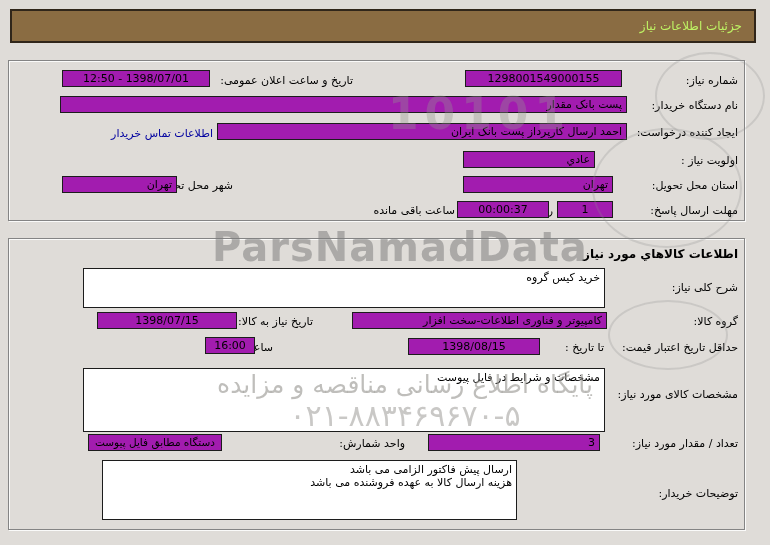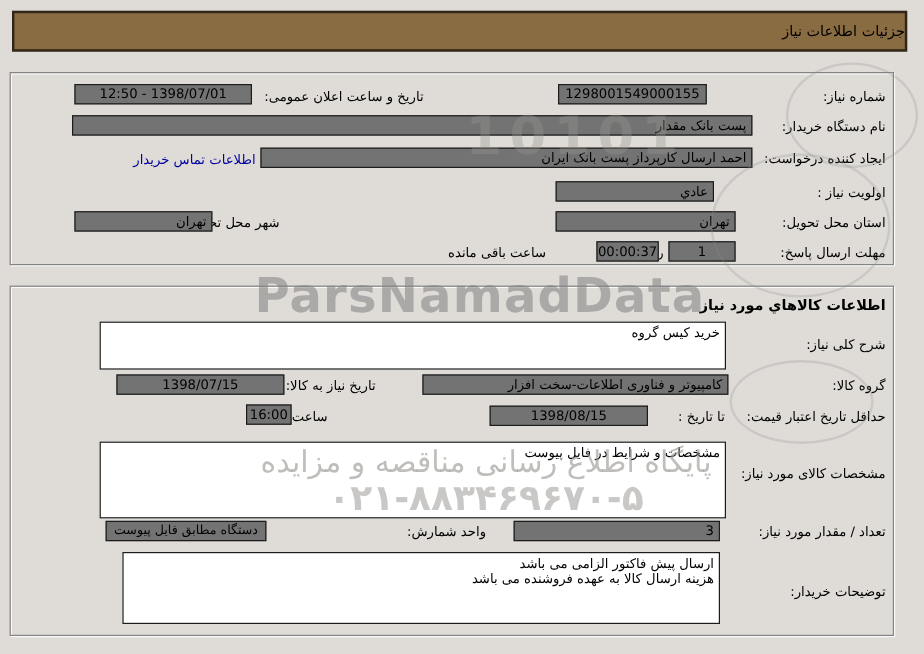--- a/index.html
+++ b/index.html
@@ -8,64 +8,65 @@
     position:relative;
     background:#dfdcd8;
     font-family:"DejaVu Sans", sans-serif;
     font-size:11px;
     color:#000;
     direction:rtl;
   }
   .titlebar {
     position:absolute; left:10px; top:9px; width:746px; height:34px;
     background:#8a6c42; border:2px solid #30261a;
-    color:#000000; font-size:12px;
+    color:#bef264; font-size:12px;
     display:flex; align-items:center; justify-content:flex-start;
+    padding-right:12px;
   }
   .panel {
     position:absolute; background:transparent;
     border:1px solid #848484;
     box-shadow:inset 1px 1px 0 rgba(255,255,255,.85), 1px 1px 0 rgba(255,255,255,.85);
   }
   #panel1 { left:8px; top:60px;  width:737px; height:161px; }
   #panel2 { left:8px; top:238px; width:737px; height:292px; }
   .lbl { position:absolute; white-space:nowrap; font-size:11px; direction:rtl; }
   .bold { font-weight:bold; font-size:12px; }
   .ibox {
-    position:absolute; height:17px; background:#737373;
+    position:absolute; height:17px; background:#a21caf;
     border:1px solid #1c1c1c; font-size:11px; line-height:15px;
     overflow:hidden; white-space:nowrap; direction:rtl;
   }
   .c { text-align:center; }
   .r { text-align:right; padding:0 4px; }
   .tbox {
     position:absolute; background:#fff; border:1px solid #1c1c1c;
     font-size:11px; line-height:13px; padding:2px 4px;
     overflow:hidden; text-align:right; white-space:pre-line; direction:rtl;
   }
   .link { position:absolute; color:#0000a0; font-size:11px; white-space:nowrap; cursor:pointer; }
   
   .wm { position:absolute; pointer-events:none; z-index:6; }
   #wm-brand  { left:212px; top:224px; font-size:40px; font-weight:bold; color:rgba(128,128,128,.55); letter-spacing:1px; direction:ltr; }
   #wm-site   { left:190px; top:370px; width:430px; text-align:center; font-size:25px; font-weight:normal; color:rgba(148,146,142,.6); }
-  #wm-phone  { left:195px; top:398px; width:420px; text-align:center; font-size:30px; font-weight:bold; color:rgba(148,146,142,.5); direction:ltr; letter-spacing:3px; }
+  #wm-phone  { left:195px; top:398px; width:420px; text-align:center; font-size:30px; font-weight:normal; color:rgba(148,146,142,.5); direction:ltr; letter-spacing:3px; }
   #wm-digits { left:388px; top:88px;  font-size:44px; font-weight:bold; color:rgba(150,148,144,.35); letter-spacing:6px; direction:ltr; }
   .wm-circle { position:absolute; pointer-events:none; z-index:6; border:2px solid rgba(140,140,140,.25); border-radius:50%; }
 </style>
 </head>
 <body>
 
 <div class="titlebar">
   <span>جزئیات اطلاعات نیاز</span>
 </div>
 
 <div id="panel1" class="panel"></div>
 
 <div class="lbl" style="right:32px; top:74px;">شماره نیاز:</div>
-<div class="ibox c" style="left:465px; top:70px; width:124px;">1298001549000155</div>
+<div class="ibox c" style="left:465px; top:70px; width:157px;">1298001549000155</div>
 
 <div class="lbl" style="right:417px; top:74px;">تاریخ و ساعت اعلان عمومی:</div>
 <div class="ibox c" style="left:62px; top:70px; width:148px;">1398/07/01 - 12:50</div>
 
 <div class="lbl" style="right:32px; top:99px;">نام دستگاه خریدار:</div>
 <div class="ibox r" style="left:60px; top:96px; width:567px;">پست بانک مقدار</div>
 
 <div class="lbl" style="right:32px; top:126px;">ایجاد کننده درخواست:</div>
 <div class="ibox r" style="left:217px; top:123px; width:410px;">احمد  ارسال کارپرداز پست بانک ایران</div>
 <div class="link" style="right:557px; top:127px;">اطلاعات تماس خریدار</div>
@@ -75,51 +76,51 @@
 
 <div class="lbl" style="right:32px; top:179px;">استان محل تحویل:</div>
 <div class="ibox r" style="left:463px; top:176px; width:150px;">تهران</div>
 
 <div class="lbl" style="right:537px; top:179px;">شهر محل تحویل:</div>
 <div class="ibox r" style="left:62px; top:176px; width:115px;">تهران</div>
 
 <div class="lbl" style="right:32px; top:204px;">مهلت ارسال پاسخ:</div>
 <div class="ibox c" style="left:557px; top:201px; width:56px;">1</div>
 <div class="lbl" style="right:217px; top:204px;">روز و</div>
-<div class="ibox c" style="left:457px; top:201px; width:52px;margin-left:40px;">00:00:37</div>
+<div class="ibox c" style="left:457px; top:201px; width:92px;">00:00:37</div>
 <div class="lbl" style="right:315px; top:204px;">ساعت باقی مانده</div>
 
 <div id="panel2" class="panel"></div>
 
 <div class="lbl bold" style="right:32px; top:247px;">اطلاعات کالاهاي مورد نیاز</div>
 
 <div class="lbl" style="right:32px; top:281px;">شرح کلی نیاز:</div>
 <div class="tbox" style="left:83px; top:268px; width:522px; height:40px;">خرید کیس گروه</div>
 
 <div class="lbl" style="right:32px; top:315px;">گروه کالا:</div>
 <div class="ibox r" style="left:352px; top:312px; width:255px;">کامپیوتر و فناوری اطلاعات-سخت افزار</div>
 <div class="lbl" style="right:457px; top:315px;">تاریخ نیاز به کالا:</div>
 <div class="ibox c" style="left:97px; top:312px; width:140px;">1398/07/15</div>
 
 <div class="lbl" style="right:32px; top:341px;">حداقل تاریخ اعتبار قیمت:</div>
 <div class="lbl" style="right:166px; top:341px;">تا تاریخ :</div>
 <div class="ibox c" style="left:408px; top:338px; width:132px;">1398/08/15</div>
 <div class="lbl" style="right:497px; top:341px;">ساعت :</div>
-<div class="ibox c" style="left:205px; top:337px; width:38px;">16:00</div>
+<div class="ibox c" style="left:205px; top:337px; width:50px;">16:00</div>
 
 <div class="lbl" style="right:32px; top:388px;">مشخصات کالای مورد نیاز:</div>
 <div class="tbox" style="left:83px; top:368px; width:522px; height:64px;">مشخصات و شرایط در فایل پیوست</div>
 
 <div class="lbl" style="right:32px; top:437px;">تعداد / مقدار مورد نیاز:</div>
 <div class="ibox r" style="left:428px; top:434px; width:172px;">3</div>
 <div class="lbl" style="right:365px; top:437px;">واحد شمارش:</div>
 <div class="ibox c" style="left:88px; top:434px; width:134px; font-size:10.5px;">دستگاه مطابق فایل پیوست</div>
 
 <div class="lbl" style="right:32px; top:487px;">توضیحات خریدار:</div>
-<div class="tbox" style="left:102px; top:460px; width:498px; height:60px;">ارسال پیش فاکتور الزامی می باشد
+<div class="tbox" style="left:102px; top:460px; width:415px; height:60px;">ارسال پیش فاکتور الزامی می باشد
 هزینه ارسال کالا به عهده فروشنده می باشد</div>
 
 <div class="wm" id="wm-digits">10101</div>
 <div class="wm" id="wm-brand">ParsNamadData</div>
 <div class="wm" id="wm-site">پایگاه اطلاع رسانی مناقصه و مزایده</div>
 <div class="wm" id="wm-phone">۰۲۱-۸۸۳۴۶۹۶۷۰-۵</div>
 <div class="wm-circle" style="left:592px; top:128px; width:150px; height:120px;"></div>
 <div class="wm-circle" style="left:655px; top:52px;  width:110px; height:88px;"></div>
 <div class="wm-circle" style="left:608px; top:300px; width:120px; height:70px;"></div>
 

